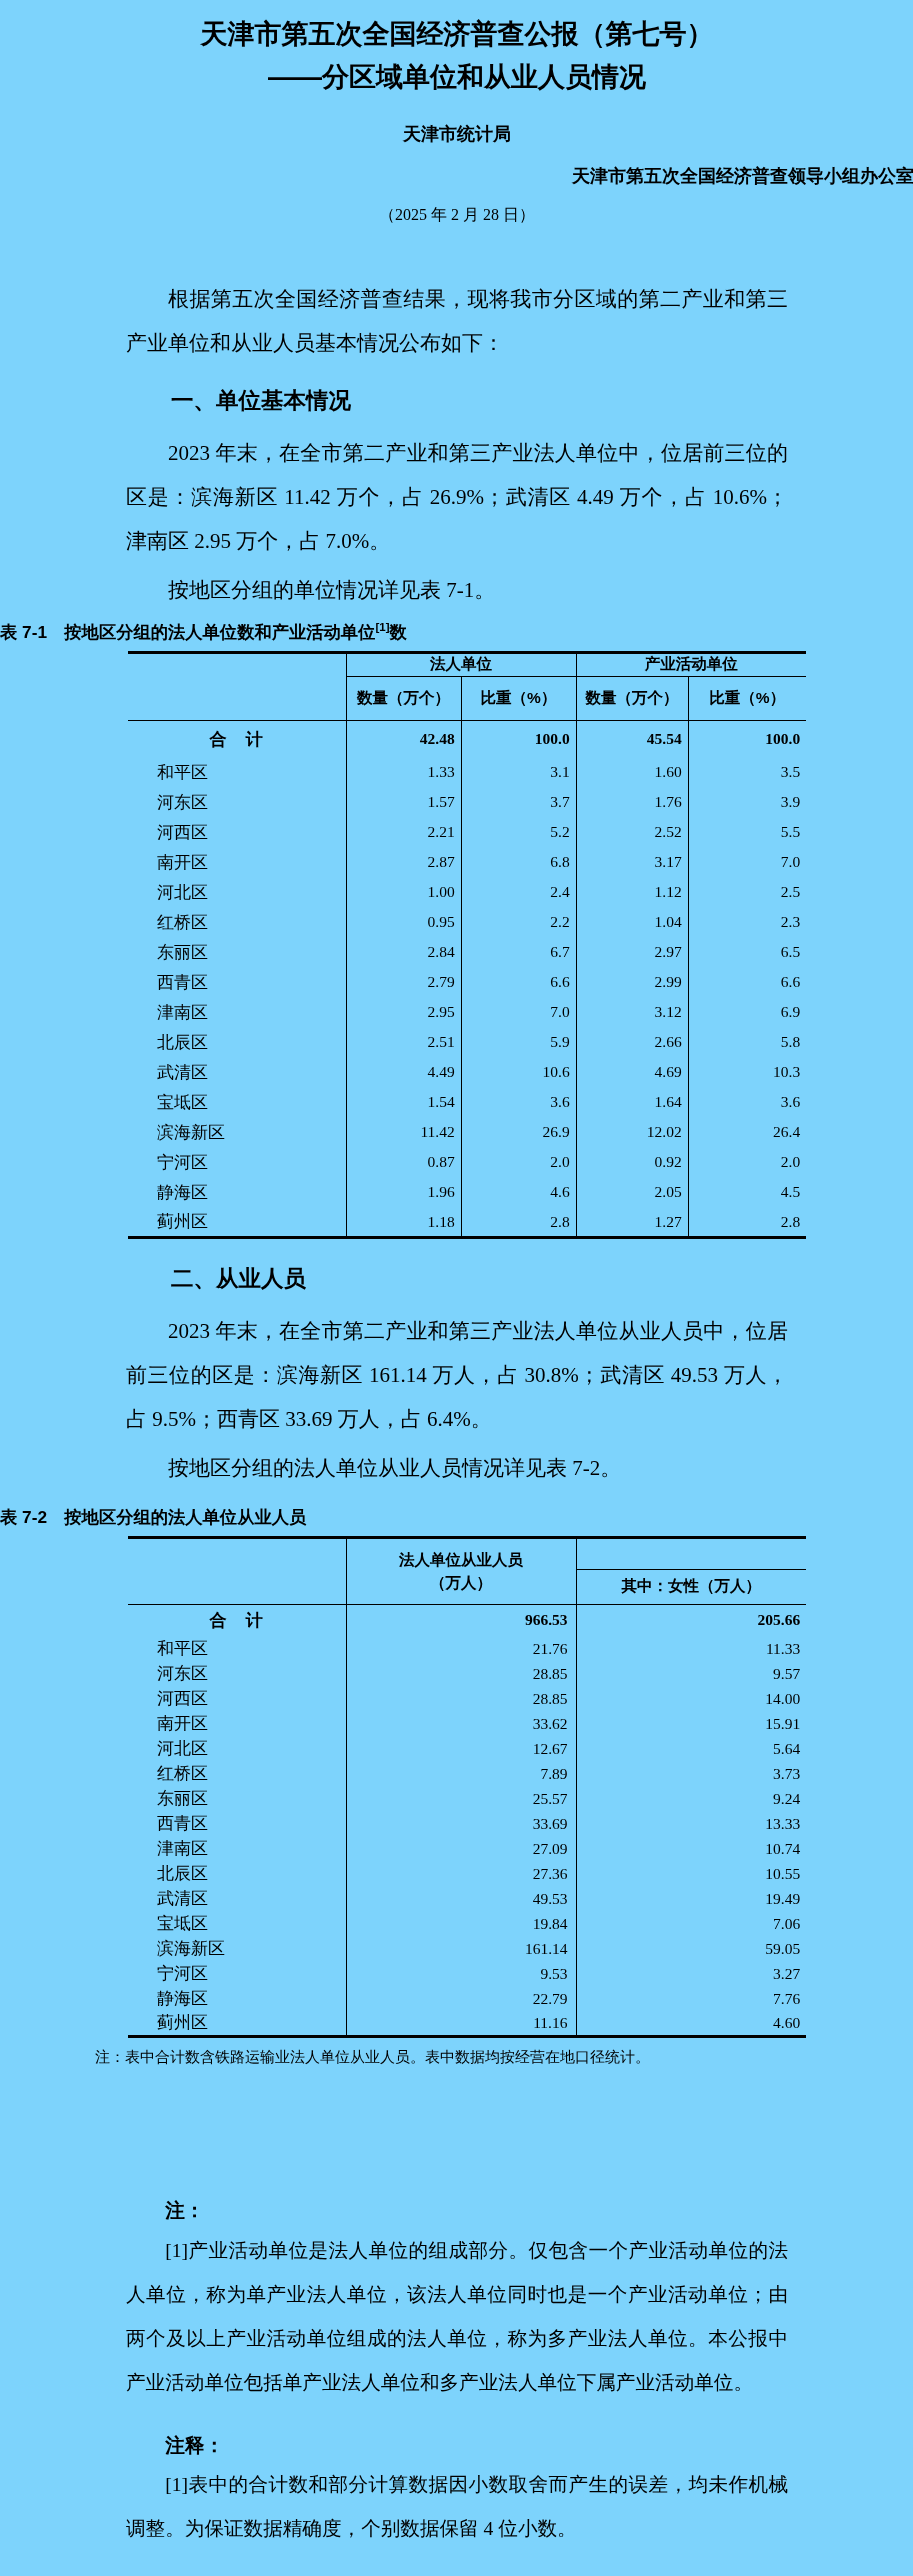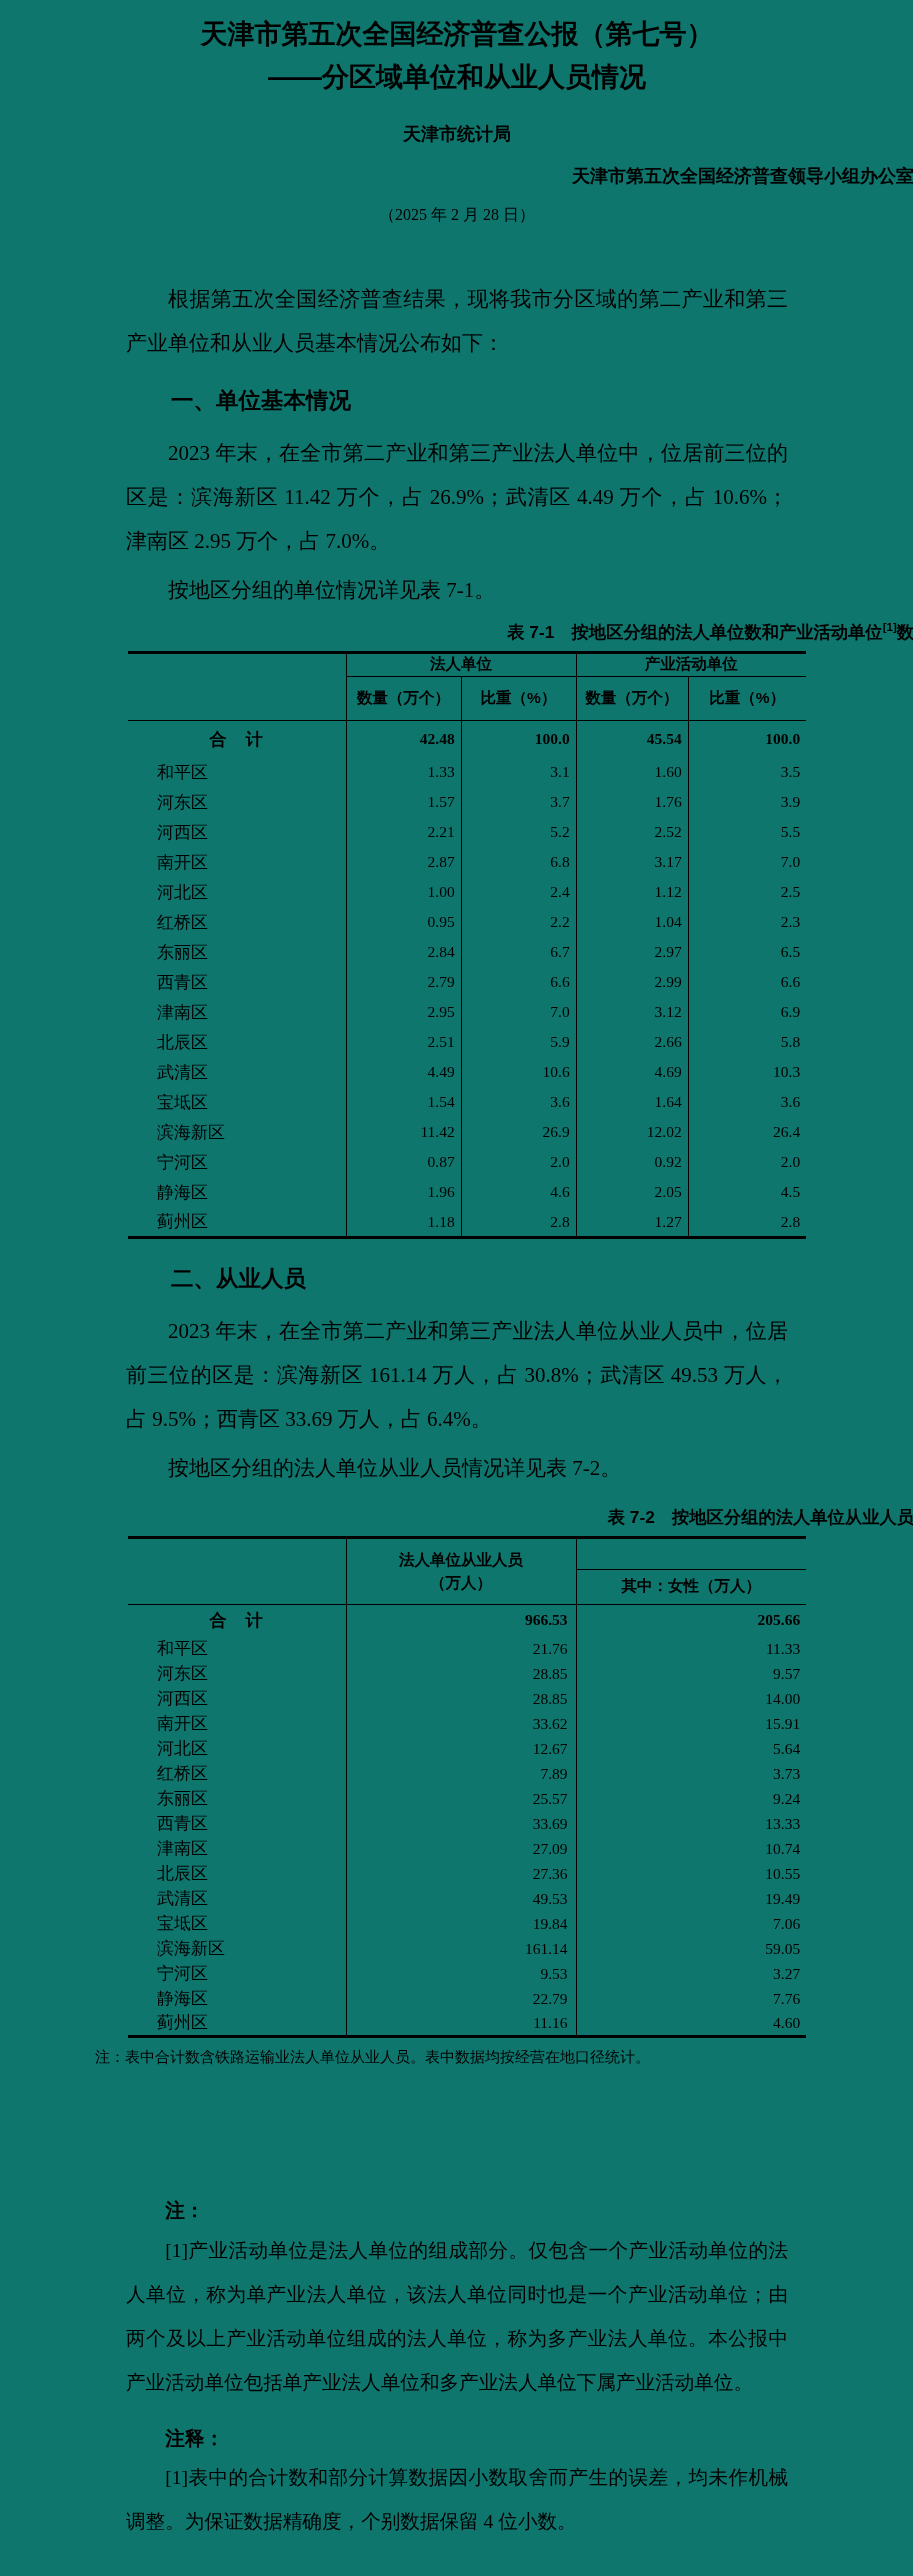--- a/index.html
+++ b/index.html
@@ -2,21 +2,21 @@
 <html style="font-size:9.2px"><head>
 <meta charset="utf-8">
 <style>
   * { margin:0; padding:0; box-sizing:border-box; }
   html,body { background:#ffffff; }
   .page {
     position:relative;
     width:914px;
     height:2576px;
     margin:0 auto;
-    background:#0f766e;
+    background:#7dd3fc;
     color:#000;
     font-family:"Liberation Serif", serif;
     overflow:hidden;
   }
   
   .doc-title {
     font-family:"Liberation Sans", sans-serif;
     font-weight:bold;
     font-size:27px;
     line-height:43px;
@@ -55,21 +55,21 @@
     margin:21px 126px 0 126px;
     text-indent:2em;
   }
   .mt-28 { margin-top:16px; }
   .mt-8  { margin-top:4.6px; }
   
   .tbl-title {
     font-family:"Liberation Sans", sans-serif;
     font-weight:bold;
     font-size:17.3px;
-    text-align:right;
+    text-align:left;
     margin-top:8px;
   }
   .tbl-title sup { font-size:11.5px; }
   
   table.stat {
     border-collapse:collapse;
     margin:7px 0 0 128px;
     border-top:3.5px solid #000;
     border-bottom:3.5px solid #000;
     table-layout:fixed;
@@ -120,21 +120,21 @@
   }
   
   .note-label {
     font-family:"Liberation Sans", sans-serif;
     font-weight:bold;
     font-size:19.6px;
     margin:0 126px 0 126px;
     text-indent:2em;
   }
   .note-label-1 { margin-top:130px; }
-  .note-label-2 { margin-top:20px; }
+  .note-label-2 { margin-top:27px; }
   .note-para {
     font-size:19.6px;
     line-height:44px;
     text-align:justify;
     text-justify:inter-ideograph;
     margin:4.6px 126px 0 126px;
     text-indent:2em;
   }
 </style>
 </head>

